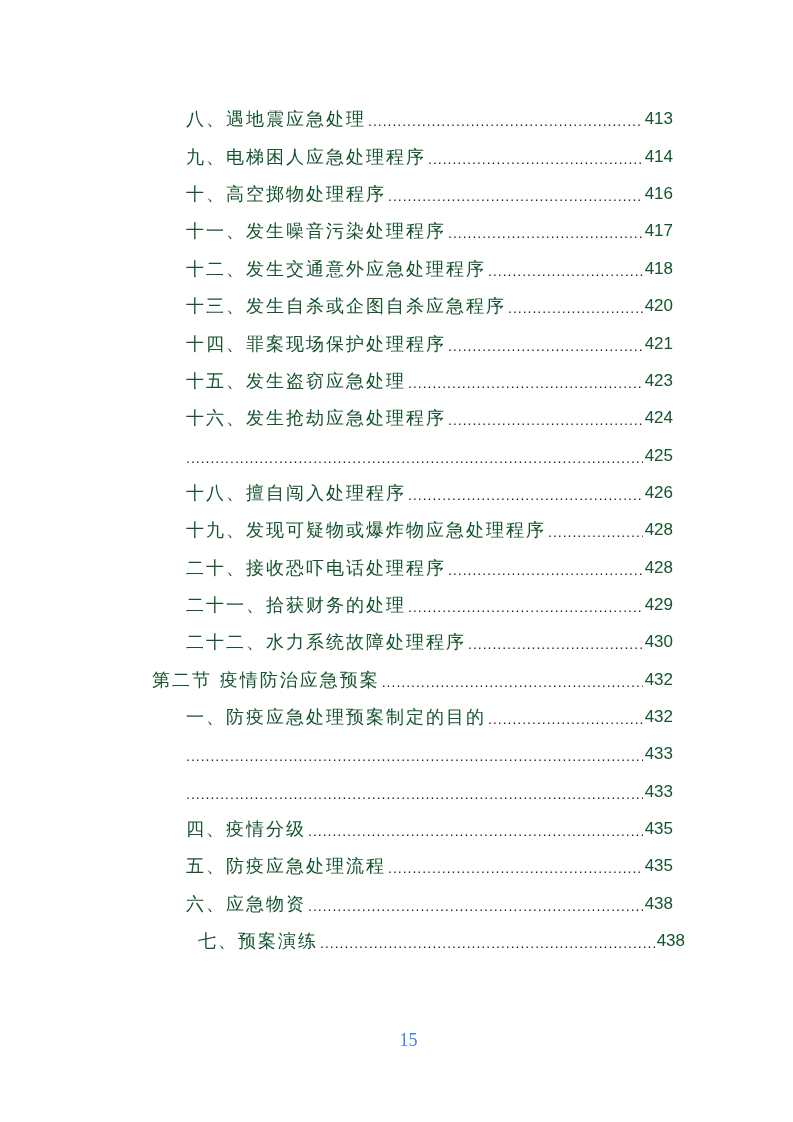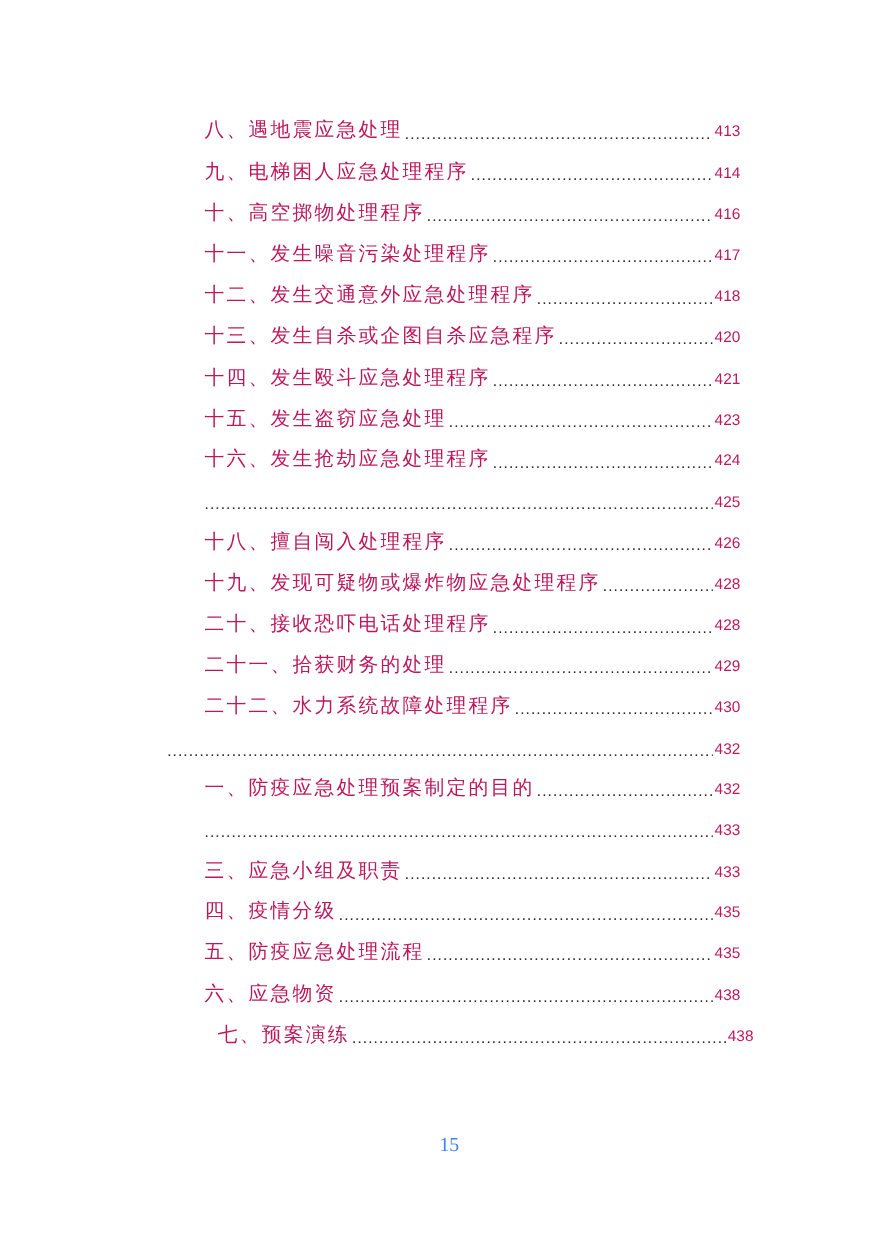--- a/index.html
+++ b/index.html
@@ -1,26 +1,26 @@
 <!DOCTYPE html>
 <html><head>
   <meta charset="utf-8">
   <style>
     html, body { margin: 0; padding: 0; background: #ffffff; }
     body { width: 793px; height: 1122px; position: relative; overflow: hidden;
            font-family: "DejaVu Sans", "Liberation Sans", sans-serif; color: #222; }
     .toc { position: absolute; left: 0; top: 0; width: 793px; }
     .entry { position: absolute; left: 0; height: 28px; display: flex; align-items: flex-start;
-             font-size: 18px; line-height: 28px; color: #be185d; }
+             font-size: 18px; line-height: 28px; color: #14532d; }
     .entry .title { white-space: nowrap; letter-spacing: 2px; padding-right: 2px; }
     .entry .dots { flex: 1; overflow: hidden; white-space: nowrap; height: 28px;
                    font-family: "Liberation Sans", sans-serif; font-size: 14px;
                    letter-spacing: 1px; color: #222; line-height: 32px; }
     .entry .dots::before { content: "................................................................................................................................................................................................................................"; }
-    .entry .page { font-family: "Liberation Sans", sans-serif; font-size: 14px;
+    .entry .page { font-family: "Liberation Sans", sans-serif; font-size: 17px;
                    padding-left: 2px; white-space: nowrap; }
     .page-number { position: absolute; top: 1030px; left: 12px; width: 793px; text-align: center;
                    font-family: "Liberation Serif", serif; font-size: 18px; color: #3b82f6; }
   </style>
 </head>
 <body>
 
 <div class="toc">
   <div class="entry" style="top:105px;left:186px;width:487px">
       <span class="title">八、遇地震应急处理</span>
@@ -46,21 +46,21 @@
       <span class="title">十二、发生交通意外应急处理程序</span>
       <span class="dots"></span>
       <span class="page">418</span>
     </div>
   <div class="entry" style="top:292px;left:186px;width:487px">
       <span class="title">十三、发生自杀或企图自杀应急程序</span>
       <span class="dots"></span>
       <span class="page">420</span>
     </div>
   <div class="entry" style="top:330px;left:186px;width:487px">
-      <span class="title">十四、发生殴斗应急处理程序</span>
+      <span class="title">十四、罪案现场保护处理程序</span>
       <span class="dots"></span>
       <span class="page">421</span>
     </div>
   <div class="entry" style="top:367px;left:186px;width:487px">
       <span class="title">十五、发生盗窃应急处理</span>
       <span class="dots"></span>
       <span class="page">423</span>
     </div>
   <div class="entry" style="top:404px;left:186px;width:487px">
       <span class="title">十六、发生抢劫应急处理程序</span>
@@ -90,34 +90,34 @@
       <span class="title">二十一、拾获财务的处理</span>
       <span class="dots"></span>
       <span class="page">429</span>
     </div>
   <div class="entry" style="top:628px;left:186px;width:487px">
       <span class="title">二十二、水力系统故障处理程序</span>
       <span class="dots"></span>
       <span class="page">430</span>
     </div>
   <div class="entry" style="top:666px;left:152px;width:521px">
+      <span class="title">第二节 疫情防治应急预案</span>
       <span class="dots"></span>
       <span class="page">432</span>
     </div>
   <div class="entry" style="top:703px;left:186px;width:487px">
       <span class="title">一、防疫应急处理预案制定的目的</span>
       <span class="dots"></span>
       <span class="page">432</span>
     </div>
   <div class="entry" style="top:740px;left:186px;width:487px">
       <span class="dots"></span>
       <span class="page">433</span>
     </div>
   <div class="entry" style="top:778px;left:186px;width:487px">
-      <span class="title">三、应急小组及职责</span>
       <span class="dots"></span>
       <span class="page">433</span>
     </div>
   <div class="entry" style="top:815px;left:186px;width:487px">
       <span class="title">四、疫情分级</span>
       <span class="dots"></span>
       <span class="page">435</span>
     </div>
   <div class="entry" style="top:852px;left:186px;width:487px">
       <span class="title">五、防疫应急处理流程</span>

